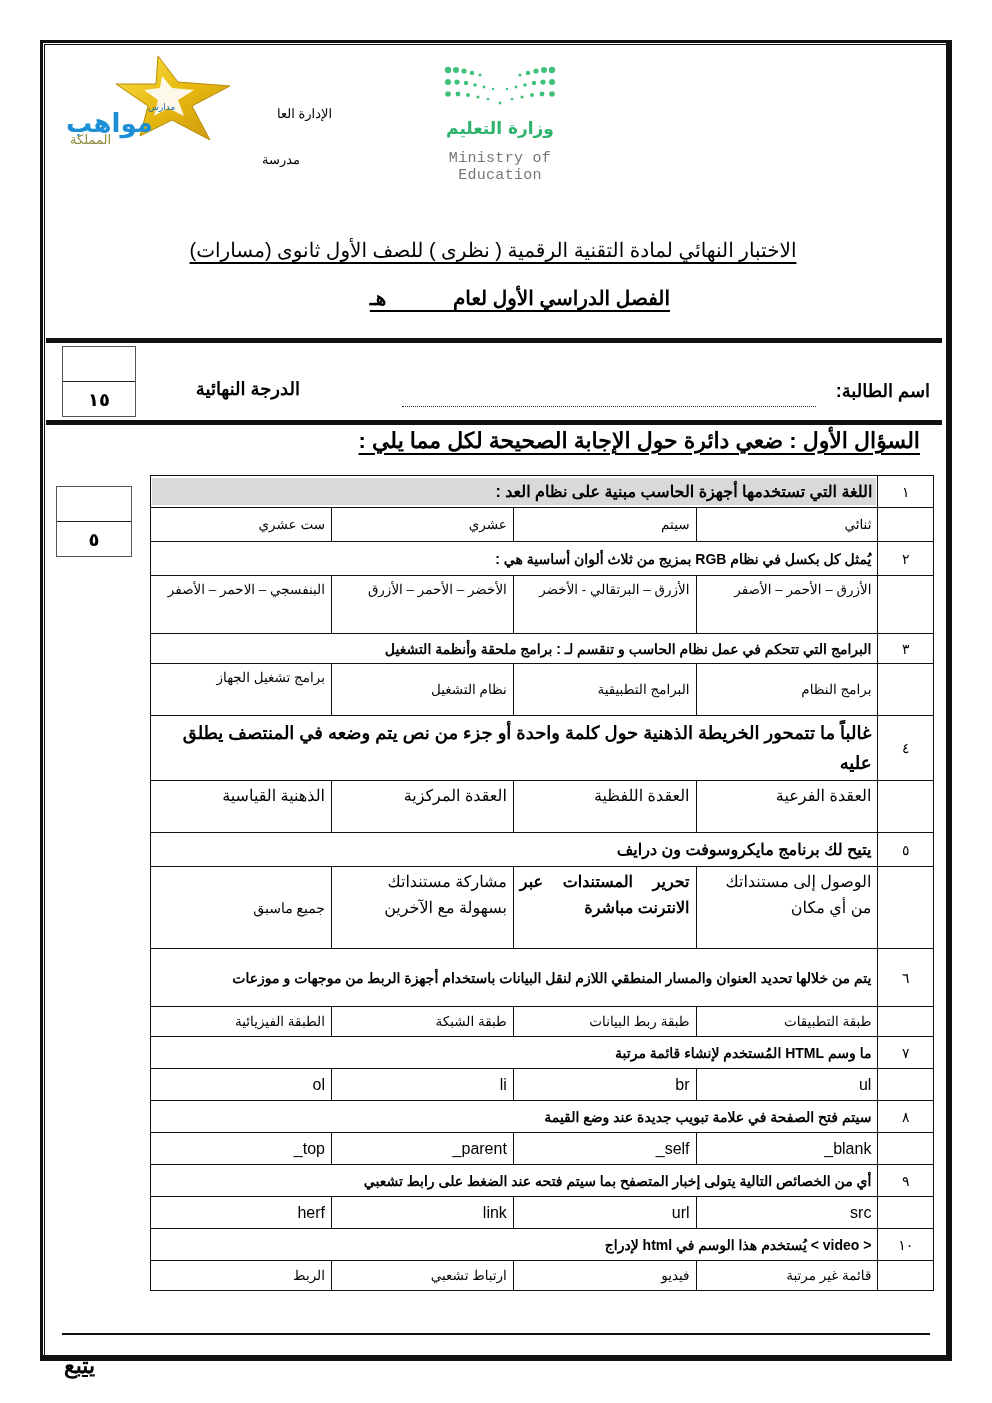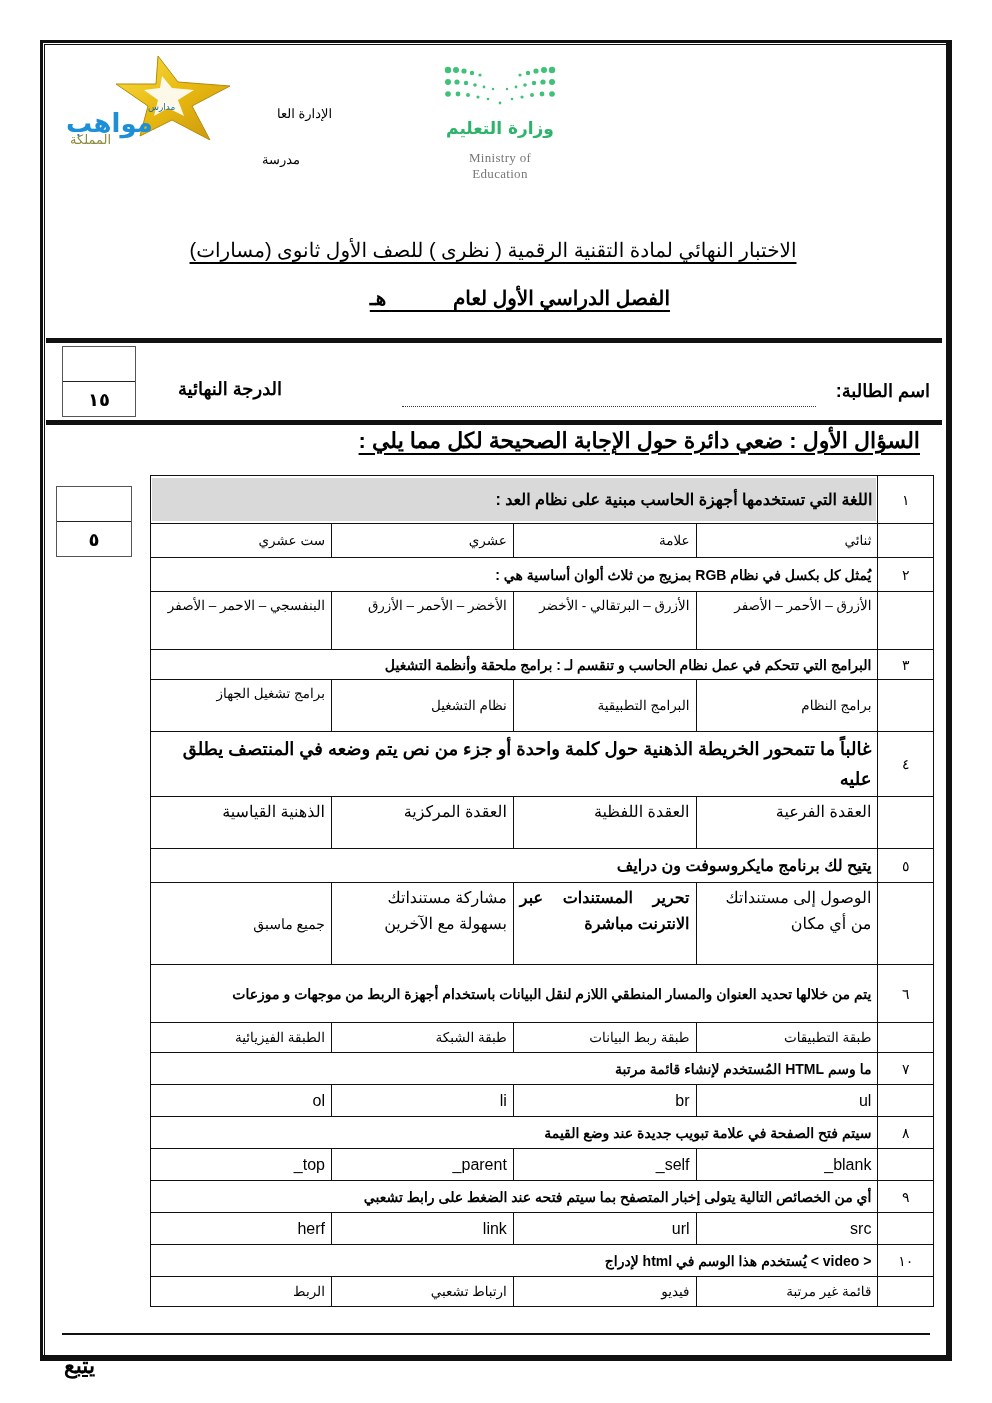--- a/index.html
+++ b/index.html
@@ -6,59 +6,59 @@
   body { width: 992px; height: 1403px; position: relative; font-family: "DejaVu Sans", sans-serif; color: #000; overflow: hidden; }
 
   .frame { position: absolute; left: 40px; top: 40px; width: 906px; height: 1314px; border: 3px solid #111; box-shadow: inset 0 0 0 1px #fff, inset 0 0 0 2px #111; }
   .frame-bottom { position: absolute; left: 40px; top: 1355px; width: 912px; height: 6px; background: #111; }
   .frame-right { position: absolute; left: 946px; top: 40px; width: 6px; height: 1321px; background: #111; }
 
   
   .moe-logo { position: absolute; left: 440px; top: 66px; width: 120px; height: 104px; }
   .moe-logo .dots { position: absolute; left: 4px; top: 0; width: 112px; height: 40px; }
   .moe-logo .ar { position: absolute; left: 0; top: 52px; width: 120px; text-align: center; color: #2db36b; font-size: 17px; font-weight: bold; direction: rtl; }
-  .moe-logo .en { position: absolute; left: 0; top: 84px; width: 120px; text-align: center; color: #777; font-size: 13px; letter-spacing: 0.3px; direction: ltr; font-family: Liberation Serif, serif; }
+  .moe-logo .en { position: absolute; left: 0; top: 84px; width: 120px; text-align: center; color: #777; font-size: 15px; letter-spacing: 0.3px; direction: ltr; font-family: Liberation Mono, monospace; }
 
   .mawaheb-logo { position: absolute; left: 60px; top: 56px; width: 176px; height: 84px; }
   .mawaheb-logo svg { position: absolute; left: 0; top: 0; }
   .mawaheb-logo .small { position: absolute; left: 88px; top: 46px; font-size: 9px; color: #1c6fb2; direction: rtl; }
   .mawaheb-logo .big { position: absolute; left: 6px; top: 52px; font-size: 26px; font-weight: bold; color: #1c8fd6; direction: rtl; letter-spacing: -1px; }
   .mawaheb-logo .sub { position: absolute; left: 10px; top: 76px; font-size: 13px; color: #8c8c3c; direction: rtl; }
 
   .admin-text { position: absolute; left: 250px; top: 106px; width: 82px; text-align: right; font-size: 13px; font-family: "Liberation Sans", sans-serif; white-space: nowrap; overflow: hidden; direction: rtl; }
   .school-text { position: absolute; left: 250px; top: 152px; width: 50px; text-align: right; font-size: 13px; font-family: "Liberation Sans", sans-serif; white-space: nowrap; overflow: hidden; direction: rtl; }
 
   .exam-title { position: absolute; left: 150px; top: 238px; width: 686px; text-align: center; font-size: 20px; font-weight: normal; font-family: "Liberation Sans", sans-serif; text-decoration: underline; text-underline-offset: 5px; text-decoration-thickness: 2px; direction: rtl; }
   .semester-title { position: absolute; left: 300px; top: 286px; width: 370px; text-align: right; font-size: 20px; font-weight: bold; font-family: "Liberation Sans", sans-serif; text-decoration: underline; text-underline-offset: 5px; text-decoration-thickness: 2px; direction: rtl; white-space: pre; }
 
   .rule-thick { position: absolute; left: 46px; width: 896px; height: 5px; background: #111; }
 
   
   .score-box { position: absolute; left: 62px; width: 72px; border: 1.5px solid #555; }
   .score-box .cell { height: 34px; display: flex; align-items: center; justify-content: center; font-size: 18px; font-weight: bold; }
   .score-box .cell + .cell { border-top: 1.5px solid #222; }
 
-  .final-grade-label { position: absolute; left: 160px; top: 378px; width: 140px; text-align: center; font-size: 18px; font-weight: bold; font-family: "Liberation Sans", sans-serif; direction: rtl; }
+  .final-grade-label { position: absolute; left: 160px; top: 378px; width: 140px; text-align: right; font-size: 18px; font-weight: bold; font-family: "Liberation Sans", sans-serif; direction: rtl; }
   .student-name-label { position: absolute; left: 780px; top: 380px; width: 150px; text-align: right; font-size: 18px; font-weight: bold; font-family: "Liberation Sans", sans-serif; direction: rtl; }
   .student-name-field { position: absolute; left: 402px; top: 384px; width: 410px; height: 20px; border: none; border-bottom: 1.5px dotted #333; background: transparent; font-size: 14px; direction: rtl; outline: none; }
 
   .q1-heading { position: absolute; left: 300px; top: 428px; width: 620px; text-align: right; font-size: 22px; font-weight: bold; font-family: "Liberation Sans", sans-serif; text-decoration: underline; text-underline-offset: 5px; text-decoration-thickness: 2px; direction: rtl; }
 
   
   .qtable { position: absolute; left: 150px; top: 475px; width: 784px; border-collapse: collapse; direction: rtl; font-family: "Liberation Sans", sans-serif; }
   .qtable td { border: 1px solid #111; padding: 2px 6px; vertical-align: middle; text-align: right; }
   .qtable td.num { width: 46px; text-align: center; font-size: 14px; }
   .qtable td.qtext { font-weight: bold; font-size: 14px; }
   .qtable td.qtext.large { font-size: 18px; line-height: 30px; }
   .qtable td.qtext.medium { font-size: 16px; }
   .qtable td.opt { width: 182px; font-size: 13.5px; line-height: 24px; vertical-align: top; }
   .qtable td.opt.large { font-size: 16px; line-height: 26px; }
   .qtable td.opt.en { direction: ltr; text-align: right; font-size: 16px; margin-left: 48px; }
   .qtable td.opt.vmid { vertical-align: middle; }
-  .qtable .inner-shade { background: #d9d9d9; display: block; margin: -1px -3px; padding: 12px 4px; }
+  .qtable .inner-shade { background: #d9d9d9; display: block; margin: -1px -3px; padding: 4px 4px; }
 
   .continue-label { position: absolute; left: 64px; top: 1308px; width: 80px; text-align: left; font-size: 22px; font-weight: bold; font-family: "DejaVu Serif", serif; text-decoration: underline; direction: rtl; margin-top: 44px; }
   .footer-rule { position: absolute; left: 62px; top: 1333px; width: 868px; height: 2px; background: #111; }
 </style>
 </head>
 <body>
 
 <div class="frame"></div>
 <div class="frame-right"></div>
 <div class="frame-bottom"></div>
@@ -153,21 +153,21 @@
 
     <tr style="height:32px;">
       <td class="num">١</td>
       <td class="qtext medium" colspan="4" style="padding:3px 4px;">
           <span class="inner-shade">اللغة التي تستخدمها أجهزة الحاسب مبنية على نظام العد :</span>
         </td>
     </tr>
     <tr style="height:34px;">
       <td class="num"></td>
       <td class="opt vmid">ثنائي</td>
-      <td class="opt vmid">علامة</td>
+      <td class="opt vmid">سيتم</td>
       <td class="opt vmid">عشري</td>
       <td class="opt vmid">ست عشري</td>
     </tr>
 
     <tr style="height:34px;">
       <td class="num">٢</td>
       <td class="qtext" colspan="4">يُمثل كل بكسل في نظام RGB بمزيج من ثلاث ألوان أساسية هي :</td>
     </tr>
     <tr style="height:58px;">
       <td class="num"></td>

